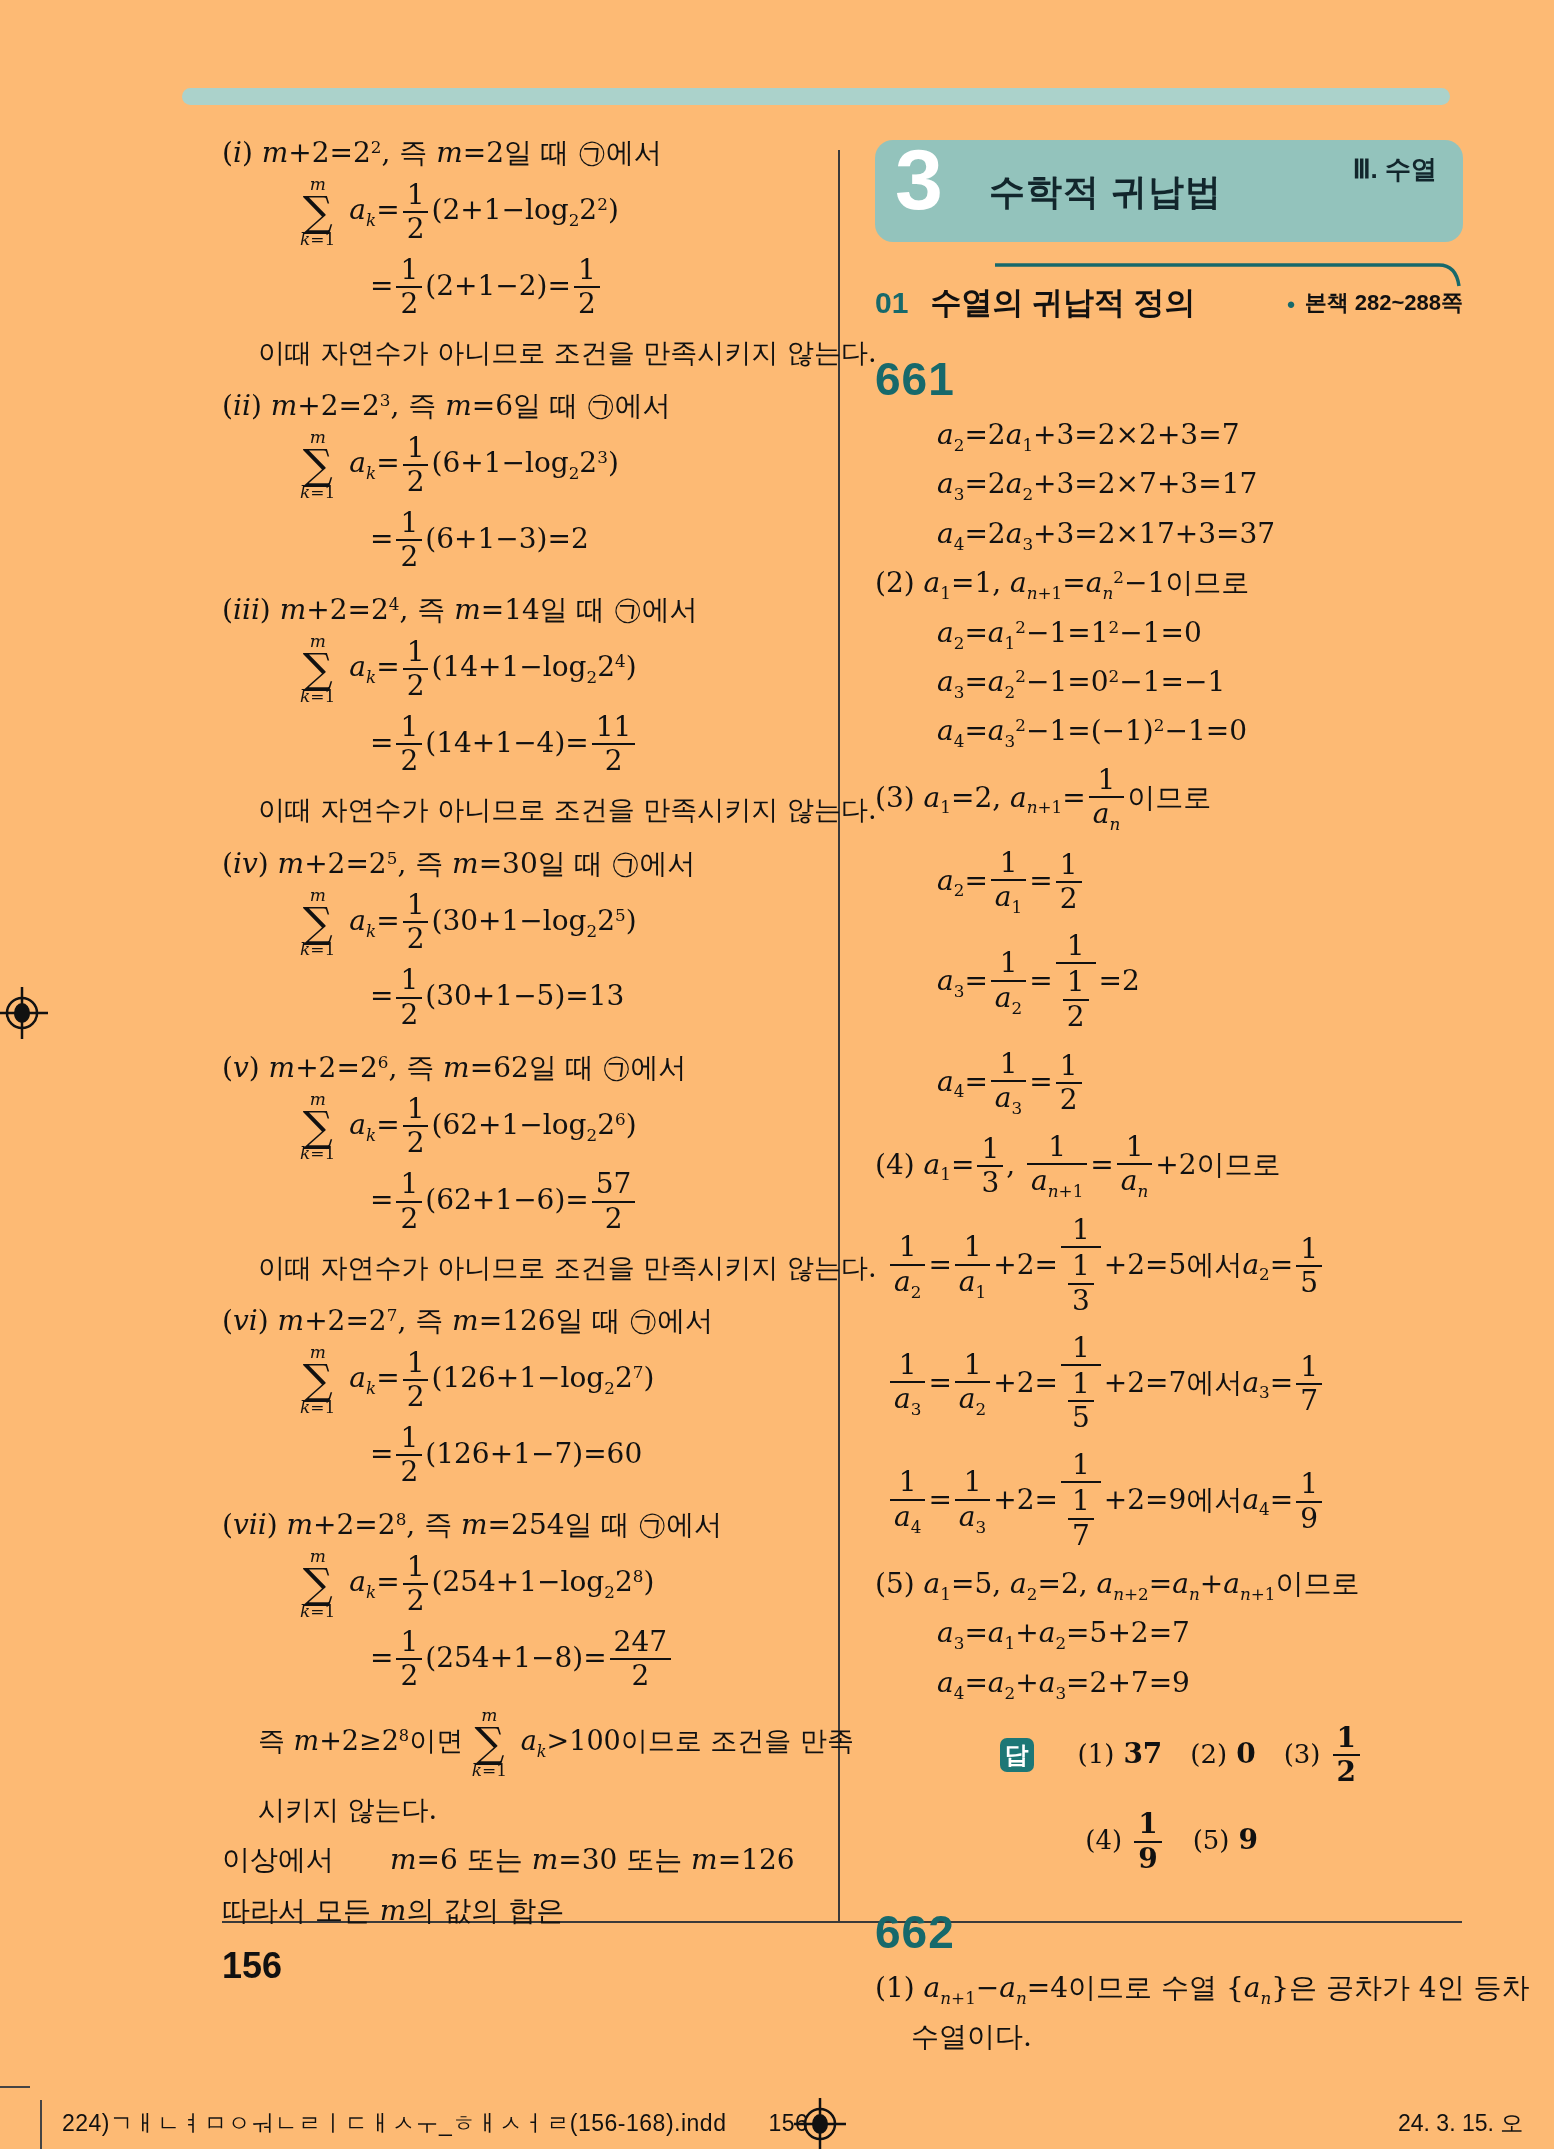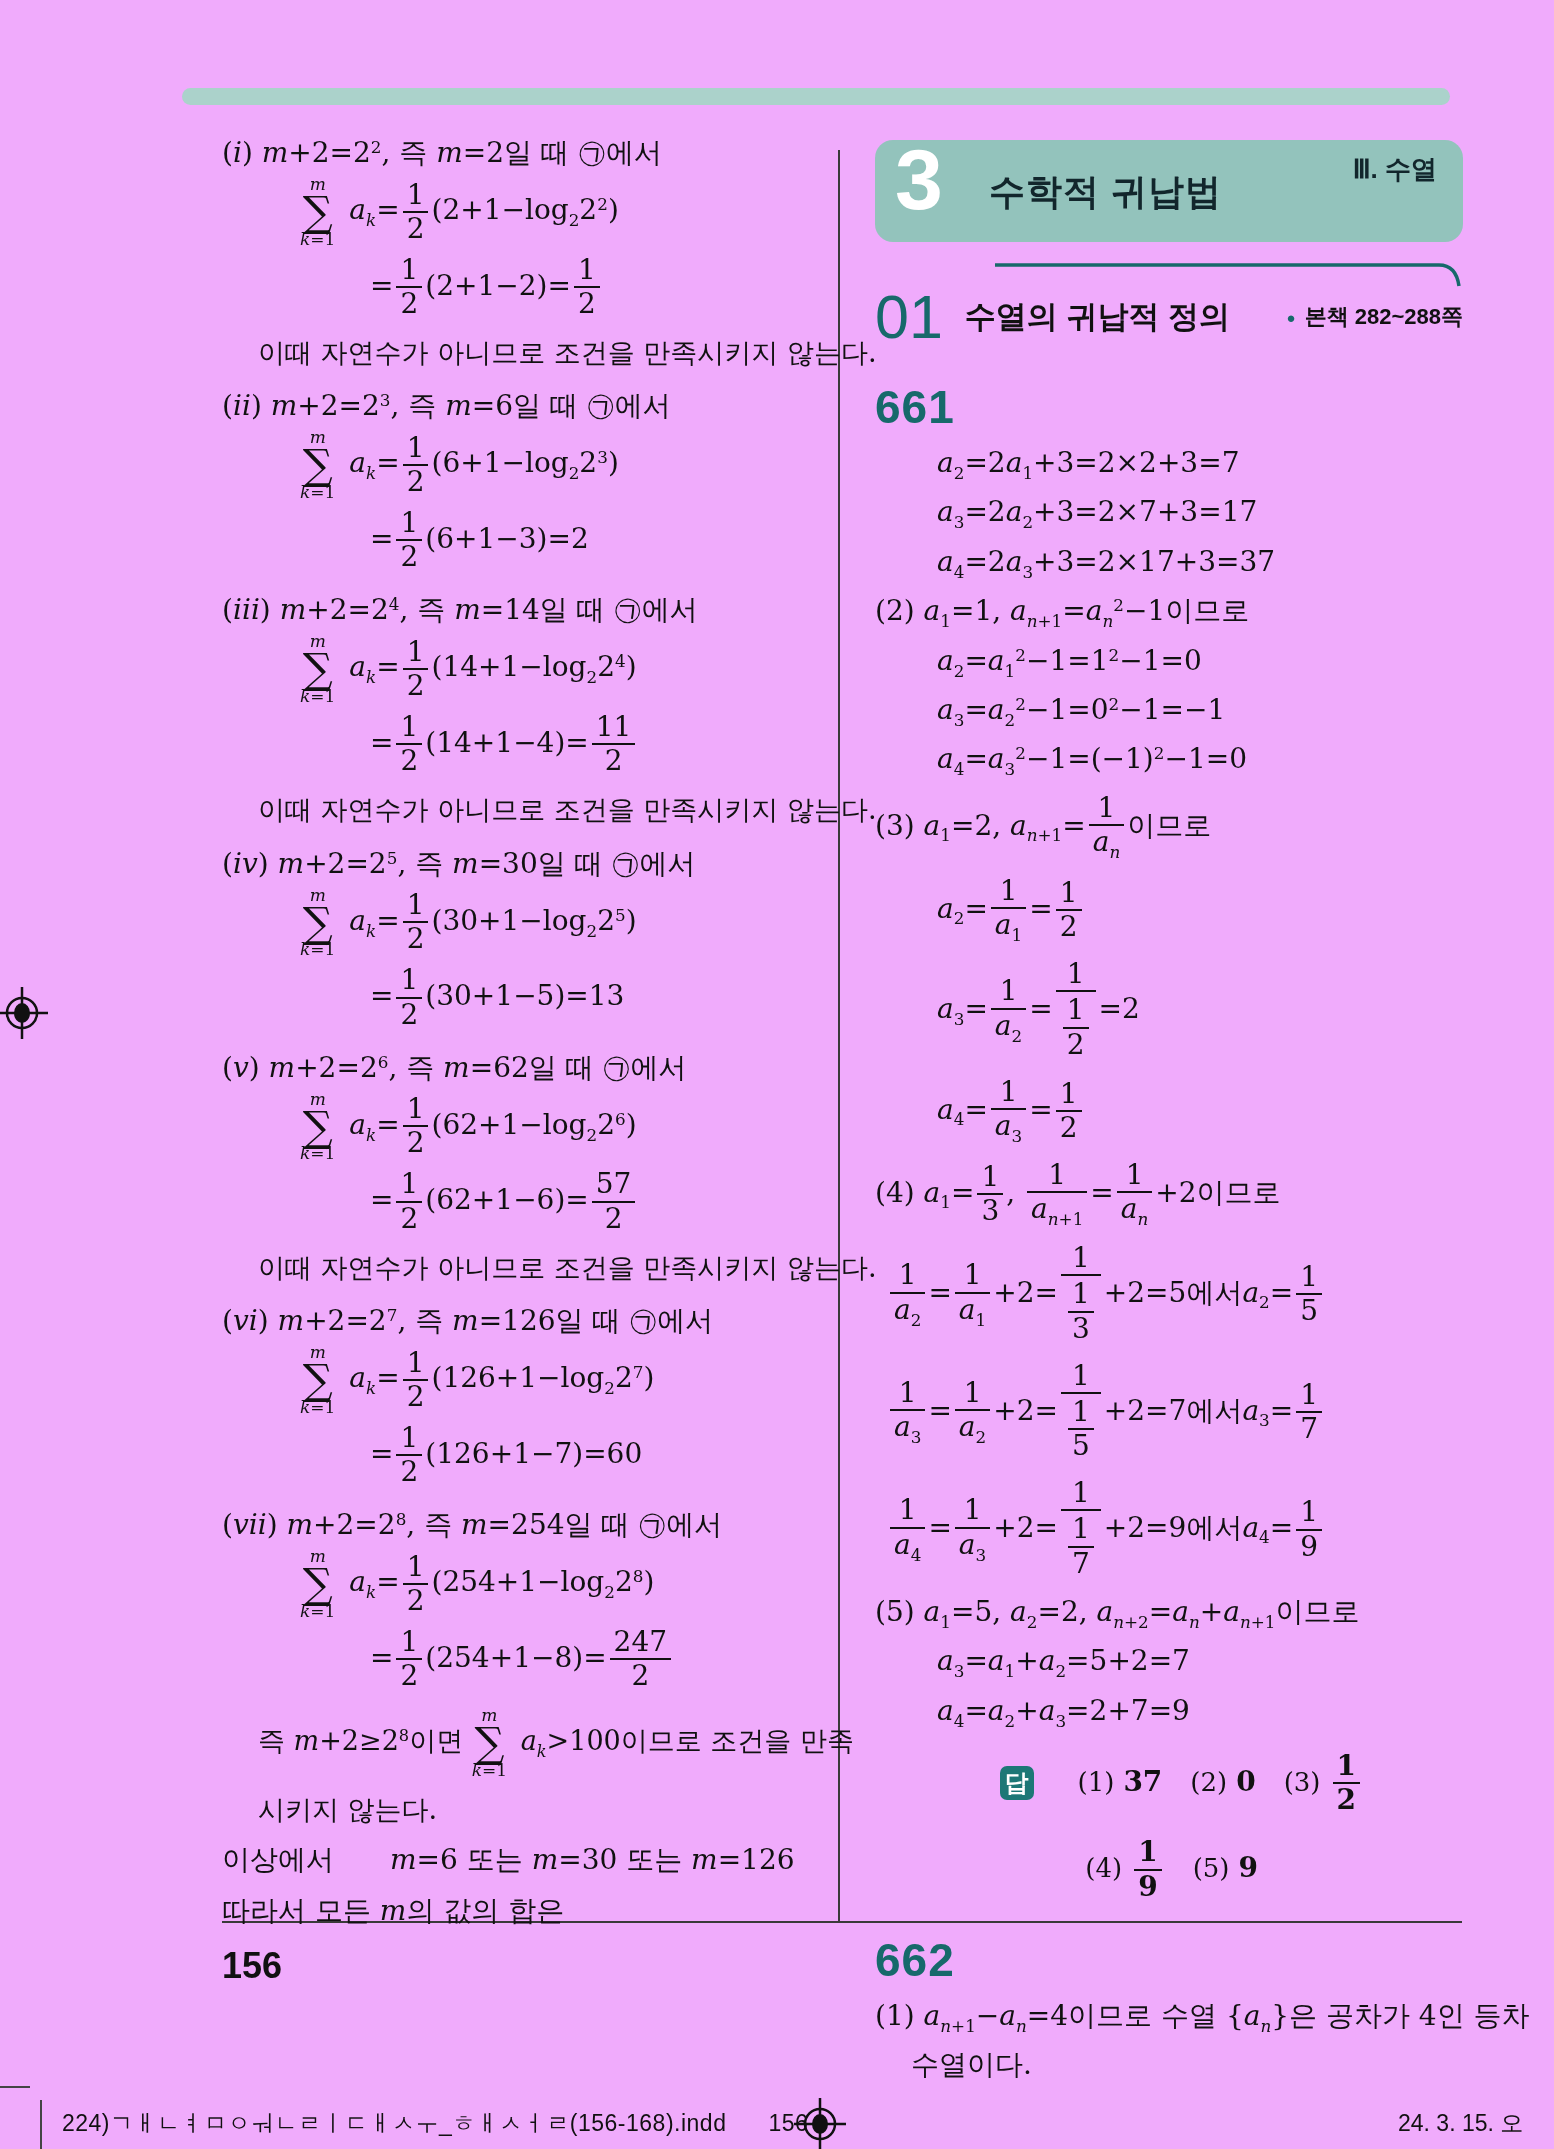--- a/index.html
+++ b/index.html
@@ -1,16 +1,16 @@
 <!DOCTYPE html>
 <html><head>
 <meta charset="utf-8">
 <style>
   html,body{margin:0;padding:0;background:#e8e8e8;}
-  .page{position:relative;width:1554px;height:2149px;background:#f0abfc;overflow:hidden;
+  .page{position:relative;width:1554px;height:2149px;background:#fdba74;overflow:hidden;
         font-family:"DejaVu Serif",serif;color:#111;}
   
   .topbar{position:absolute;left:182px;top:88px;width:1268px;height:17px;background:#abd2cb;border-radius:9px;}
   
   .divider{position:absolute;left:838px;top:150px;width:2px;height:1772px;background:#3a3a3a;}
   .bottomrule{position:absolute;left:222px;top:1921px;width:1240px;height:2px;background:#3a3a3a;}
   
   .leftcol{position:absolute;left:222px;top:118px;width:592px;}
   .rightcol{position:absolute;left:875px;top:140px;width:588px;}
   
@@ -44,21 +44,21 @@
   .banner{position:relative;height:102px;background:#93c3bc;border-radius:18px;margin-bottom:30px;}
   .chnum{position:absolute;left:20px;top:-10px;font-family:"Liberation Sans",sans-serif;
          font-weight:bold;font-size:86px;color:#ffffff;}
   .chtitle{position:absolute;left:108px;top:28px;font-family:"Liberation Sans",sans-serif;
          font-weight:bold;font-size:36px;color:#12262c;letter-spacing:1px;margin-left:6px;}
   .unit{position:absolute;right:26px;top:12px;font-family:"Liberation Sans",sans-serif;
          font-weight:bold;font-size:26px;color:#12262c;}
   
   .secrow{position:relative;display:flex;align-items:center;margin:40px 0 4px;}
   .curve{position:absolute;top:-20px;right:0;width:470px;height:26px;}
-  .secnum{font-family:"Liberation Sans",sans-serif;font-weight:normal;font-size:61px;color:#17696b;}
+  .secnum{font-family:"Liberation Sans",sans-serif;font-weight:bold;font-size:30px;color:#17696b;}
   .sectitle{font-family:"Liberation Sans",sans-serif;font-weight:bold;font-size:31px;color:#111;margin-left:22px;}
   .secref{margin-left:auto;font-family:"Liberation Sans",sans-serif;font-weight:bold;font-size:22px;color:#111;
           display:flex;align-items:center;}
   .dot{color:#17696b;font-size:15px;margin-right:9px;}
   
   .pnum{font-family:"Liberation Sans",sans-serif;font-weight:bold;font-size:46px;color:#17696b;
         margin:28px 0 10px;letter-spacing:1px;}
   .ansline{text-align:right;padding-right:100px;margin:16px 0;font-size:28px;}
   .ansline2{padding-right:205px;}
   .badge{display:inline-flex;align-items:center;justify-content:center;width:34px;height:34px;

